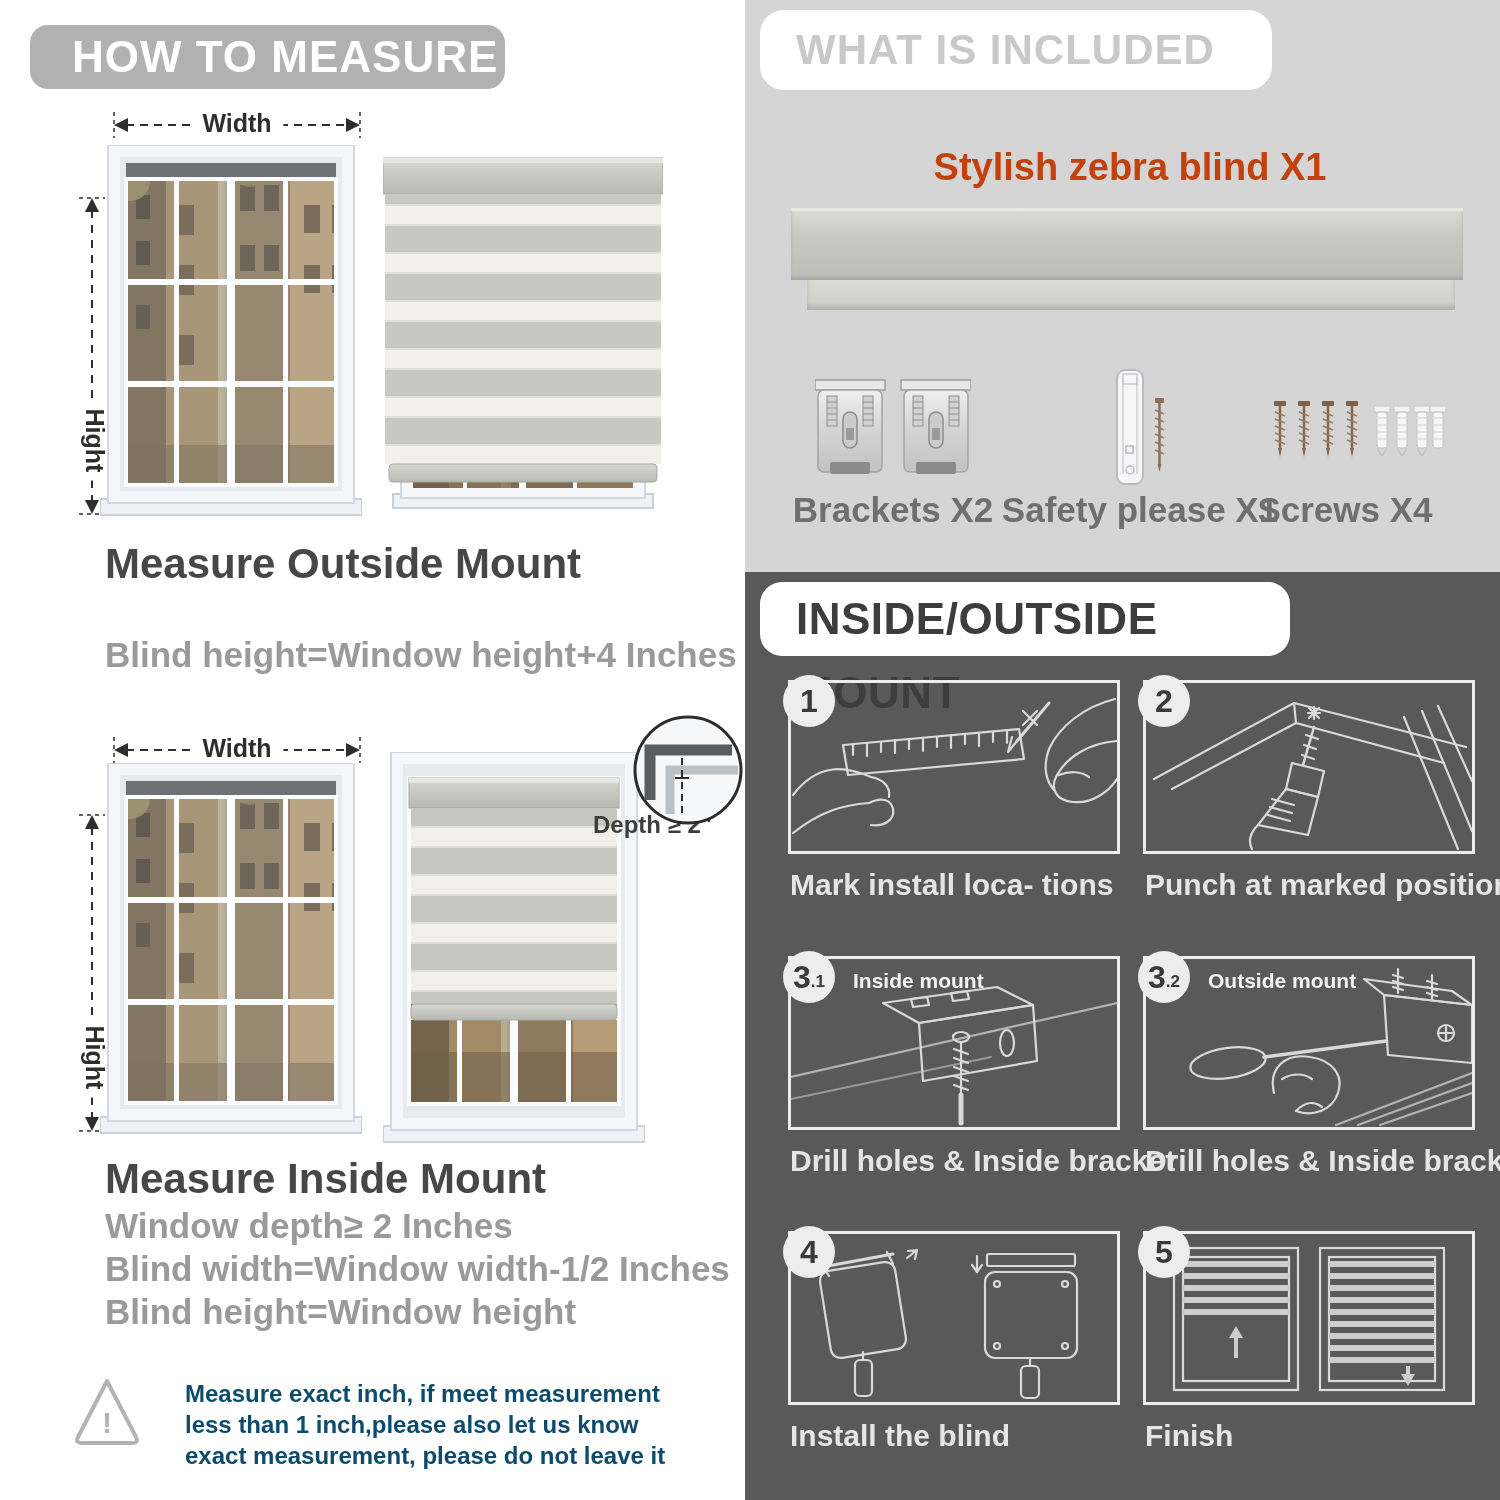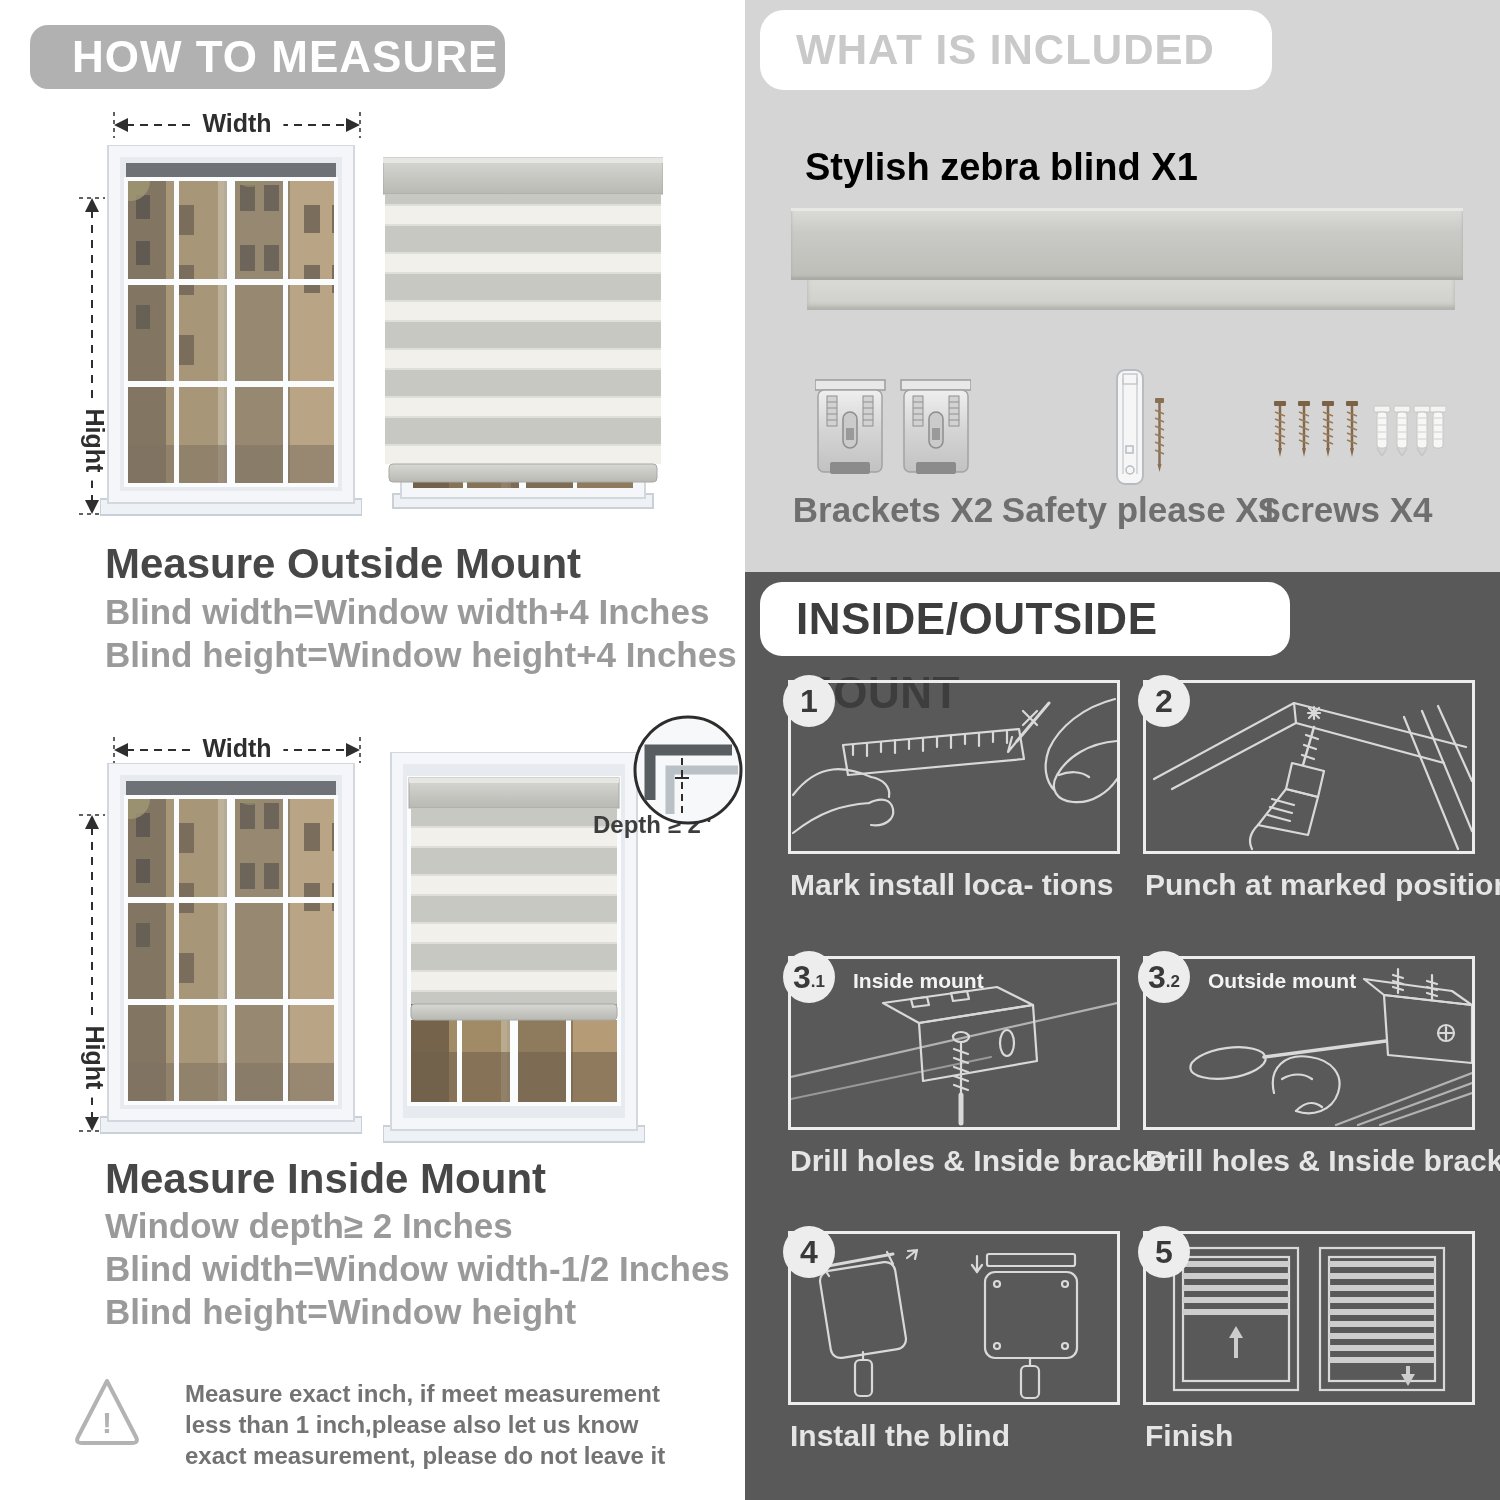--- a/index.html
+++ b/index.html
@@ -15,30 +15,30 @@
   .fig{position:absolute;}
   .t-title{position:absolute;left:105px;font-size:42px;color:#474747;}
   .t-line{position:absolute;left:105px;font-size:35px;color:#9a9a9a;}
   .harrow{position:absolute;height:26px;}
   .harrow-label{position:absolute;left:50%;top:-3px;transform:translateX(-50%);background:#ffffff;
                 padding:0 12px;font-size:25px;color:#2e2e2e;}
   .varrow{position:absolute;width:26px;}
   .varrow-label{position:absolute;font-size:25px;color:#2e2e2e;transform:rotate(90deg);
                 transform-origin:center;background:#ffffff;padding:0 8px;}
   .depth-label{position:absolute;font-size:24px;color:#3d3d3d;}
-  .warn-text{position:absolute;left:185px;width:505px;font-size:24px;line-height:31px;color:#737373;}
+  .warn-text{position:absolute;left:185px;width:505px;font-size:24px;line-height:31px;color:#0c4a6e;}
 
   
   .right-col{position:absolute;left:745px;top:0;width:755px;height:1500px;}
   .included{position:absolute;left:0;top:0;width:755px;height:684px;background:#d5d5d5;}
   .wbox1{position:absolute;left:15px;top:10px;width:512px;height:80px;background:#ffffff;
          border-radius:24px;color:#c9c9c9;font-size:42px;line-height:80px;padding-left:36px;
          letter-spacing:1px;box-sizing:border-box;}
-  .product-title{position:absolute;left:60px;top:146px;width:650px;text-align:left;
-                 font-size:38px;color:#000000;}
+  .product-title{position:absolute;left:60px;top:146px;width:650px;text-align:center;
+                 font-size:38px;color:#c2410c;}
   .rail{position:absolute;left:46px;top:208px;width:672px;height:72px;
         background:linear-gradient(180deg,#dcdcd8 0%,#c9c9c5 35%,#bdbdb8 100%);
         box-shadow:inset 0 3px 0 #e8e8e4, inset 0 -3px 3px #a9a9a4;}
   .rail2{position:absolute;left:62px;top:280px;width:648px;height:30px;
          background:linear-gradient(180deg,#d9d9d5,#cfcfca);
          box-shadow:inset 0 -4px 4px #b2b2ad;}
   .item-label{position:absolute;top:490px;transform:translateX(-50%);font-size:35px;color:#6f6f6f;white-space:nowrap;}
 
   .mount{position:absolute;left:0;top:572px;width:755px;height:928px;background:#595959;}
   .wbox2{position:absolute;left:15px;top:10px;width:530px;height:74px;background:#ffffff;
@@ -169,21 +169,20 @@
         <rect x="190" y="58" width="4" height="300" fill="#fbfcfd"></rect>
         <rect x="136" y="58" width="7" height="300" fill="#fbfcfd"></rect>
         <rect x="0" y="28" width="280" height="36" fill="url(#railG)" stroke="#a8a8a4" stroke-width="1"></rect>
         <rect x="0" y="28" width="280" height="5" fill="#e6e6e2"></rect>
         <rect x="2" y="64" width="276" height="270" fill="url(#zebra)"></rect>
         <rect x="6" y="334" width="268" height="18" rx="4" fill="url(#railG)" stroke="#a8a8a4" stroke-width="1"></rect>
       </svg>
     </div>
 
     <div class="t-title" style="top:540px;">Measure Outside Mount</div>
-    <div class="t-line" style="top:592px;">Blind width=Window width+4 Inches</div>
     <div class="t-line" style="top:635px;">Blind height=Window height+4 Inches</div>
 
     <div class="fig" style="left:85px;top:735px;width:660px;height:425px;">
       <div class="harrow" style="left:27px;top:2px;width:250px;">
         <svg width="250" height="26">
           <g stroke="#2e2e2e" fill="none">
             <line x1="2" y1="0" x2="2" y2="26" stroke-dasharray="4 4" stroke-width="1.5"></line>
             <line x1="248" y1="0" x2="248" y2="26" stroke-dasharray="4 4" stroke-width="1.5"></line>
             <line x1="14" y1="13" x2="236" y2="13" stroke-dasharray="8 6" stroke-width="2"></line>
           </g>

